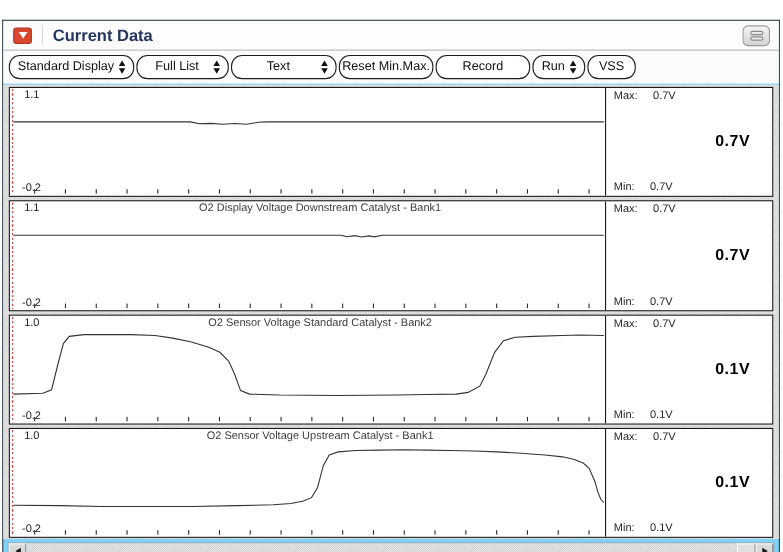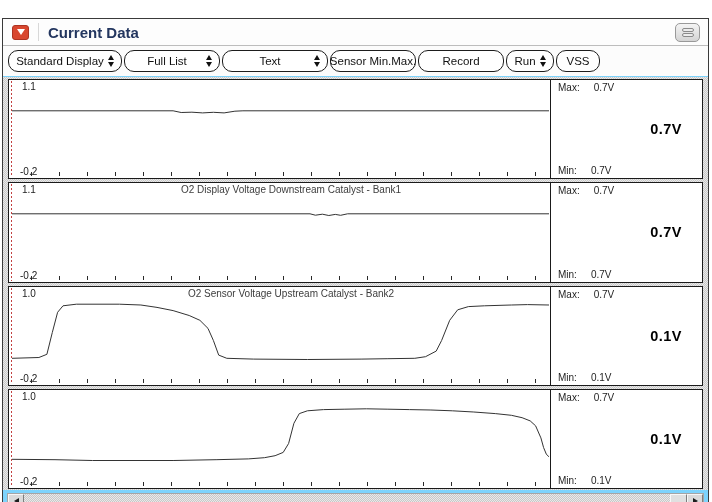--- a/index.html
+++ b/index.html
@@ -22,22 +22,22 @@
   .win-title { font-size:15px; font-weight:bold; color:#23365f; }
   .corner-btn { position:absolute; right:8px; top:4px; width:25px; height:19px;
     border:1px solid #999; border-radius:5px; background:linear-gradient(#f4f4f4,#d4d4d4);
     display:flex; flex-direction:column; align-items:center; justify-content:center; gap:1px; }
   .corner-bar { width:12px; height:4px; border:1px solid #8a8a8a; border-radius:2px; background:#ececec; }
   
   .toolbar { height:30px; display:flex; align-items:center; padding:0 5px; gap:2px; background:#fcfcfc; }
   .tbtn { height:22px; border:1.5px solid #1d1d1d; border-radius:10px; background:#fff;
     display:flex; align-items:center; justify-content:center; font-size:11.5px; color:#111;
     position:relative; flex:0 0 auto; cursor:pointer; white-space:nowrap;text-align:center; }
-  .tbtn:nth-child(1){width:114px;} .tbtn:nth-child(2){width:96px;border-radius:10px;}
-  .tbtn:nth-child(3){width:106px;}  .tbtn:nth-child(4){width:86px;}
+  .tbtn:nth-child(1){width:114px;} .tbtn:nth-child(2){width:84px;border-radius:10px;}
+  .tbtn:nth-child(3){width:96px;}  .tbtn:nth-child(4){width:86px;}
   .tbtn:nth-child(5){width:86px;}  .tbtn:nth-child(6){width:48px;}
   .tbtn:nth-child(7){width:44px;}  .tbtn:nth-child(8){width:64px;}
   .arrows { position:absolute; right:7px; top:4px; display:flex; flex-direction:column; gap:2px; }
   .tri-up { width:0; height:0; border-left:3.5px solid transparent; border-right:3.5px solid transparent;
     border-bottom:5px solid #111; }
   .tri-down { width:0; height:0; border-left:3.5px solid transparent; border-right:3.5px solid transparent;
     border-top:5px solid #111; }
   .tbtn.has-dd .tlbl { margin-right:10px; }
   
   .dither { background-color:#e9e9e9;
@@ -110,21 +110,21 @@
         </span>
       </div>
       <div class="tbtn has-dd">
         <span class="tlbl">Text</span>
         <span class="arrows">
           <i class="tri-up"></i>
           <i class="tri-down"></i>
         </span>
       </div>
       <div class="tbtn">
-        <span class="tlbl">Sensor Min.Max.</span>
+        <span class="tlbl">Reset Min.Max.</span>
       </div>
       <div class="tbtn">
         <span class="tlbl">Record</span>
       </div>
       <div class="tbtn has-dd">
         <span class="tlbl">Run</span>
         <span class="arrows">
           <i class="tri-up"></i>
           <i class="tri-down"></i>
         </span>
@@ -195,21 +195,21 @@
         <span class="tick" style="left: 526px;"></span>
         <div class="divider"></div>
         <div class="stat-max"><span>Max:</span><span class="stat-val">0.7V</span></div>
         <div class="stat-min"><span>Min:</span><span class="stat-val">0.7V</span></div>
         <div class="bigval">0.7V</div>
       </div>
       <div class="panel">
         <div class="redline"></div>
         <div class="scale-top">1.0</div>
         <div class="scale-bottom">-0.2</div>
-        <div class="ptitle">O2 Sensor Voltage Upstream Catalyst - Bank2</div>
+        <div class="ptitle">O2 Sensor Voltage Standard Catalyst - Bank2</div>
         <svg class="wave" viewBox="0 0 537 97" preserveAspectRatio="none">
           <polyline points="0.0,70.3 26.9,69.5 34.9,66.3 40.3,44.5 45.6,24.3 51.0,17.8 64.4,16.2 107.4,16.2 128.9,17.0 145.0,19.4 161.1,22.6 177.2,27.5 187.9,32.3 196.0,40.4 201.4,52.5 206.7,67.1 214.8,70.3 241.7,71.1 295.4,71.5 349.1,71.1 375.9,70.7 402.8,70.3 413.5,68.7 424.2,63.1 429.6,52.5 437.7,32.3 445.7,21.8 456.4,18.6 472.6,17.8 499.4,17.0 515.5,16.6 537.0,17.0" fill="none" stroke="#333333" stroke-width="1"></polyline>
         </svg>
         <span class="tick" style="left: 22px;"></span>
         <span class="tick" style="left: 50px;"></span>
         <span class="tick" style="left: 78px;"></span>
         <span class="tick" style="left: 106px;"></span>
         <span class="tick" style="left: 134px;"></span>
         <span class="tick" style="left: 162px;"></span>
         <span class="tick" style="left: 190px;"></span>
@@ -227,20 +227,21 @@
         <span class="tick" style="left: 526px;"></span>
         <div class="divider"></div>
         <div class="stat-max"><span>Max:</span><span class="stat-val">0.7V</span></div>
         <div class="stat-min"><span>Min:</span><span class="stat-val">0.1V</span></div>
         <div class="bigval">0.1V</div>
       </div>
       <div class="panel">
         <div class="redline"></div>
         <div class="scale-top">1.0</div>
         <div class="scale-bottom">-0.2</div>
+        <div class="ptitle">O2 Sensor Voltage Upstream Catalyst - Bank1</div>
         <svg class="wave" viewBox="0 0 537 97" preserveAspectRatio="none">
           <polyline points="0.0,68.3 43.0,68.7 80.5,69.5 161.1,69.5 204.1,68.7 236.3,67.9 252.4,66.7 263.1,64.7 271.2,61.4 276.6,52.5 281.9,32.3 287.3,22.6 295.4,19.8 311.5,18.6 332.9,18.2 354.4,17.8 375.9,18.2 397.4,18.6 418.9,19.0 440.3,19.8 461.8,21.0 483.3,22.6 499.4,24.3 510.1,26.7 518.2,29.9 523.6,34.8 528.9,46.9 531.6,56.6 534.3,63.1 537.0,65.9" fill="none" stroke="#333333" stroke-width="1"></polyline>
         </svg>
         <span class="tick" style="left: 22px;"></span>
         <span class="tick" style="left: 50px;"></span>
         <span class="tick" style="left: 78px;"></span>
         <span class="tick" style="left: 106px;"></span>
         <span class="tick" style="left: 134px;"></span>
         <span class="tick" style="left: 162px;"></span>
         <span class="tick" style="left: 190px;"></span>

